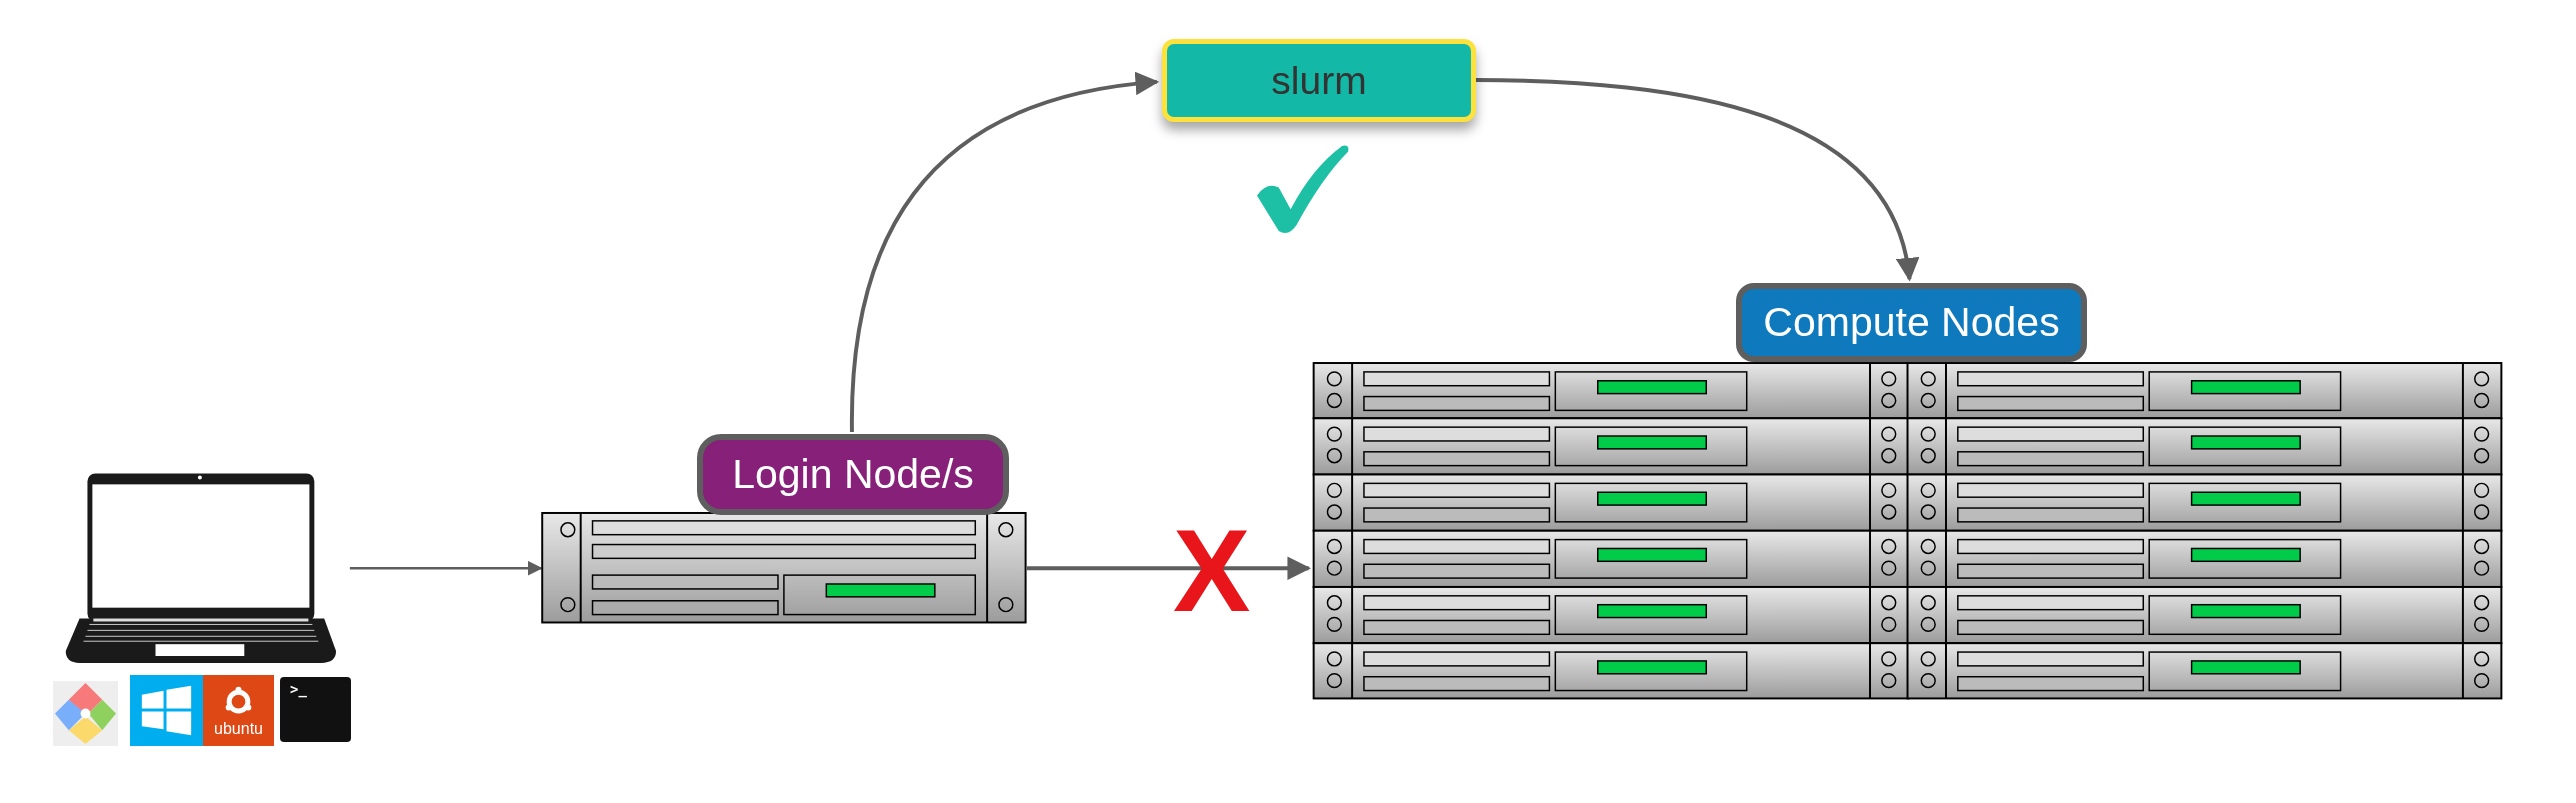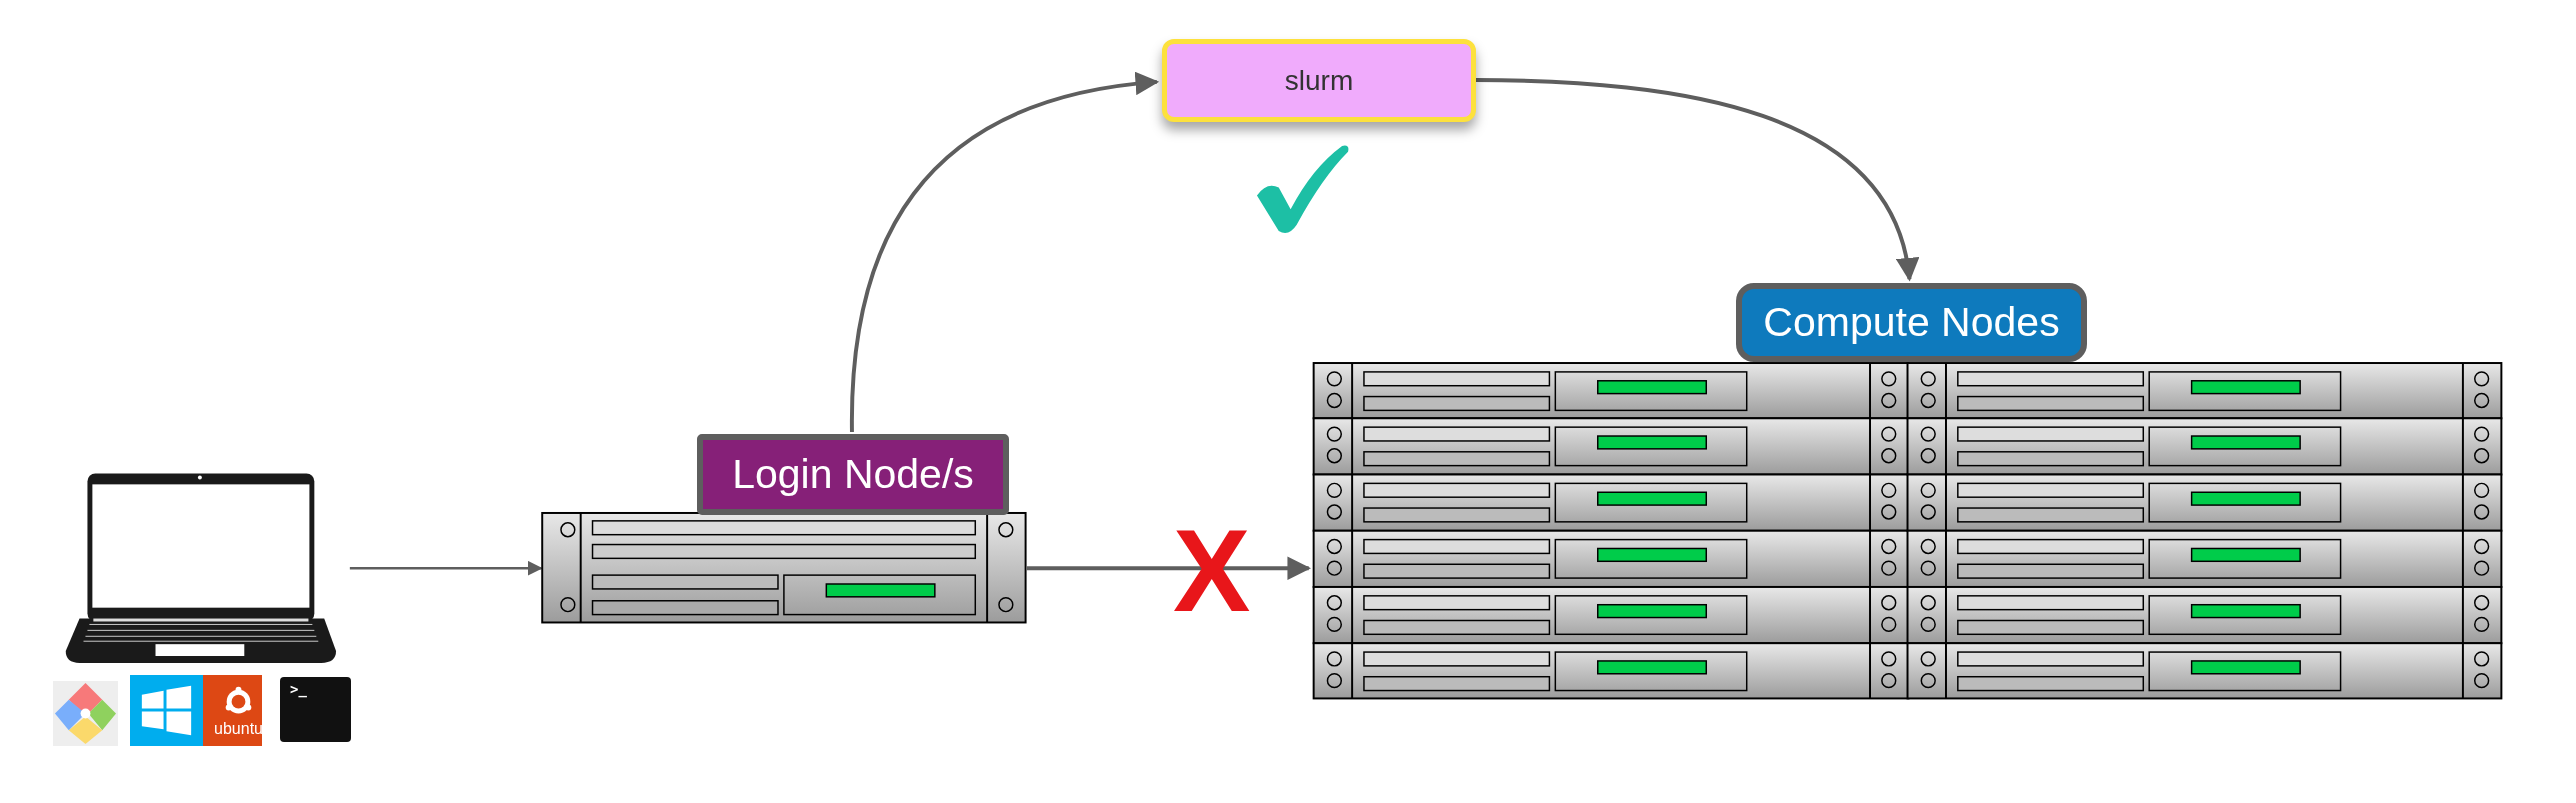--- a/index.html
+++ b/index.html
@@ -1,21 +1,21 @@
 <!DOCTYPE html>
 <html><head>
 <meta charset="utf-8">
 <style>
   html,body{margin:0;padding:0;background:#ffffff;}
   body{width:2576px;height:803px;position:relative;overflow:hidden;font-family:"Liberation Sans",sans-serif;}
   svg{position:absolute;left:0;top:0;}
   .lbl{position:absolute;display:flex;align-items:center;justify-content:center;box-sizing:border-box;}
-  .login-label{left:697px;top:434px;width:312px;height:81px;background:#862078;border:6px solid #5e5e5e;border-radius:5px;color:#fff;font-size:41px;}
+  .login-label{left:697px;top:434px;width:312px;height:81px;background:#862078;border:6px solid #5e5e5e;border-radius:24px;color:#fff;font-size:41px;}
   .compute-label{left:1736px;top:283px;width:351px;height:79px;background:#0e7abd;border:6px solid #5e5e5e;border-radius:18px;color:#fff;font-size:41px;}
-  .slurm-label{left:1162px;top:39px;width:314px;height:83px;background:#f0abfc;border:5px solid #fde13d;border-radius:12px;color:#333;font-size:28px;box-shadow:0 8px 12px rgba(0,0,0,0.35);}
+  .slurm-label{left:1162px;top:39px;width:314px;height:83px;background:#14b8a6;border:5px solid #fde13d;border-radius:12px;color:#333;font-size:39px;box-shadow:0 8px 12px rgba(0,0,0,0.35);}
   .check{position:absolute;left:1253px;top:138px;width:99px;height:99px;}
   .xmark{position:absolute;left:1173px;top:513px;color:#e8161a;font-size:116px;font-weight:bold;line-height:1;}
   .ostile{position:absolute;width:71px;height:71px;box-sizing:border-box;}
 </style>
 </head>
 <body>
 
 <svg width="2576" height="803" viewBox="0 0 2610 814">
   <defs>
     <linearGradient id="metal" x1="0" y1="0" x2="0" y2="1">
@@ -246,21 +246,21 @@
   </svg>
 </div>
 <div class="ostile" style="left:130px;top:675px;width:73px;height:71px;background:#00adee;">
   <svg viewBox="0 0 74 72" width="73" height="71">
     <polygon points="12,20 34,16 34,34 12,34" fill="#fff"></polygon>
     <polygon points="37,15 62,11 62,34 37,34" fill="#fff"></polygon>
     <polygon points="12,37 34,37 34,55 12,52" fill="#fff"></polygon>
     <polygon points="37,37 62,37 62,61 37,57" fill="#fff"></polygon>
   </svg>
 </div>
-<div class="ostile" style="left:203px;top:675px;width:59px;height:71px;background:#dd4814;color:#fff;">
+<div class="ostile" style="left:203px;top:675px;width:71px;height:71px;background:#dd4814;color:#fff;">
   <svg viewBox="0 0 72 72" width="71" height="71">
     <circle cx="36" cy="27" r="12" fill="#fff"></circle>
     <circle cx="36" cy="27" r="7" fill="#dd4814"></circle>
     <circle cx="36" cy="15" r="3" fill="#fff"></circle>
     <circle cx="26" cy="33" r="3" fill="#fff"></circle>
     <circle cx="46" cy="33" r="3" fill="#fff"></circle>
   </svg>
   <span style="position:absolute;left:0;width:71px;top:45px;text-align:center;font-size:16px;">ubuntu</span>
 </div>
 <div class="ostile" style="left:280px;top:677px;width:71px;height:65px;background:#111;border-radius:4px;">

